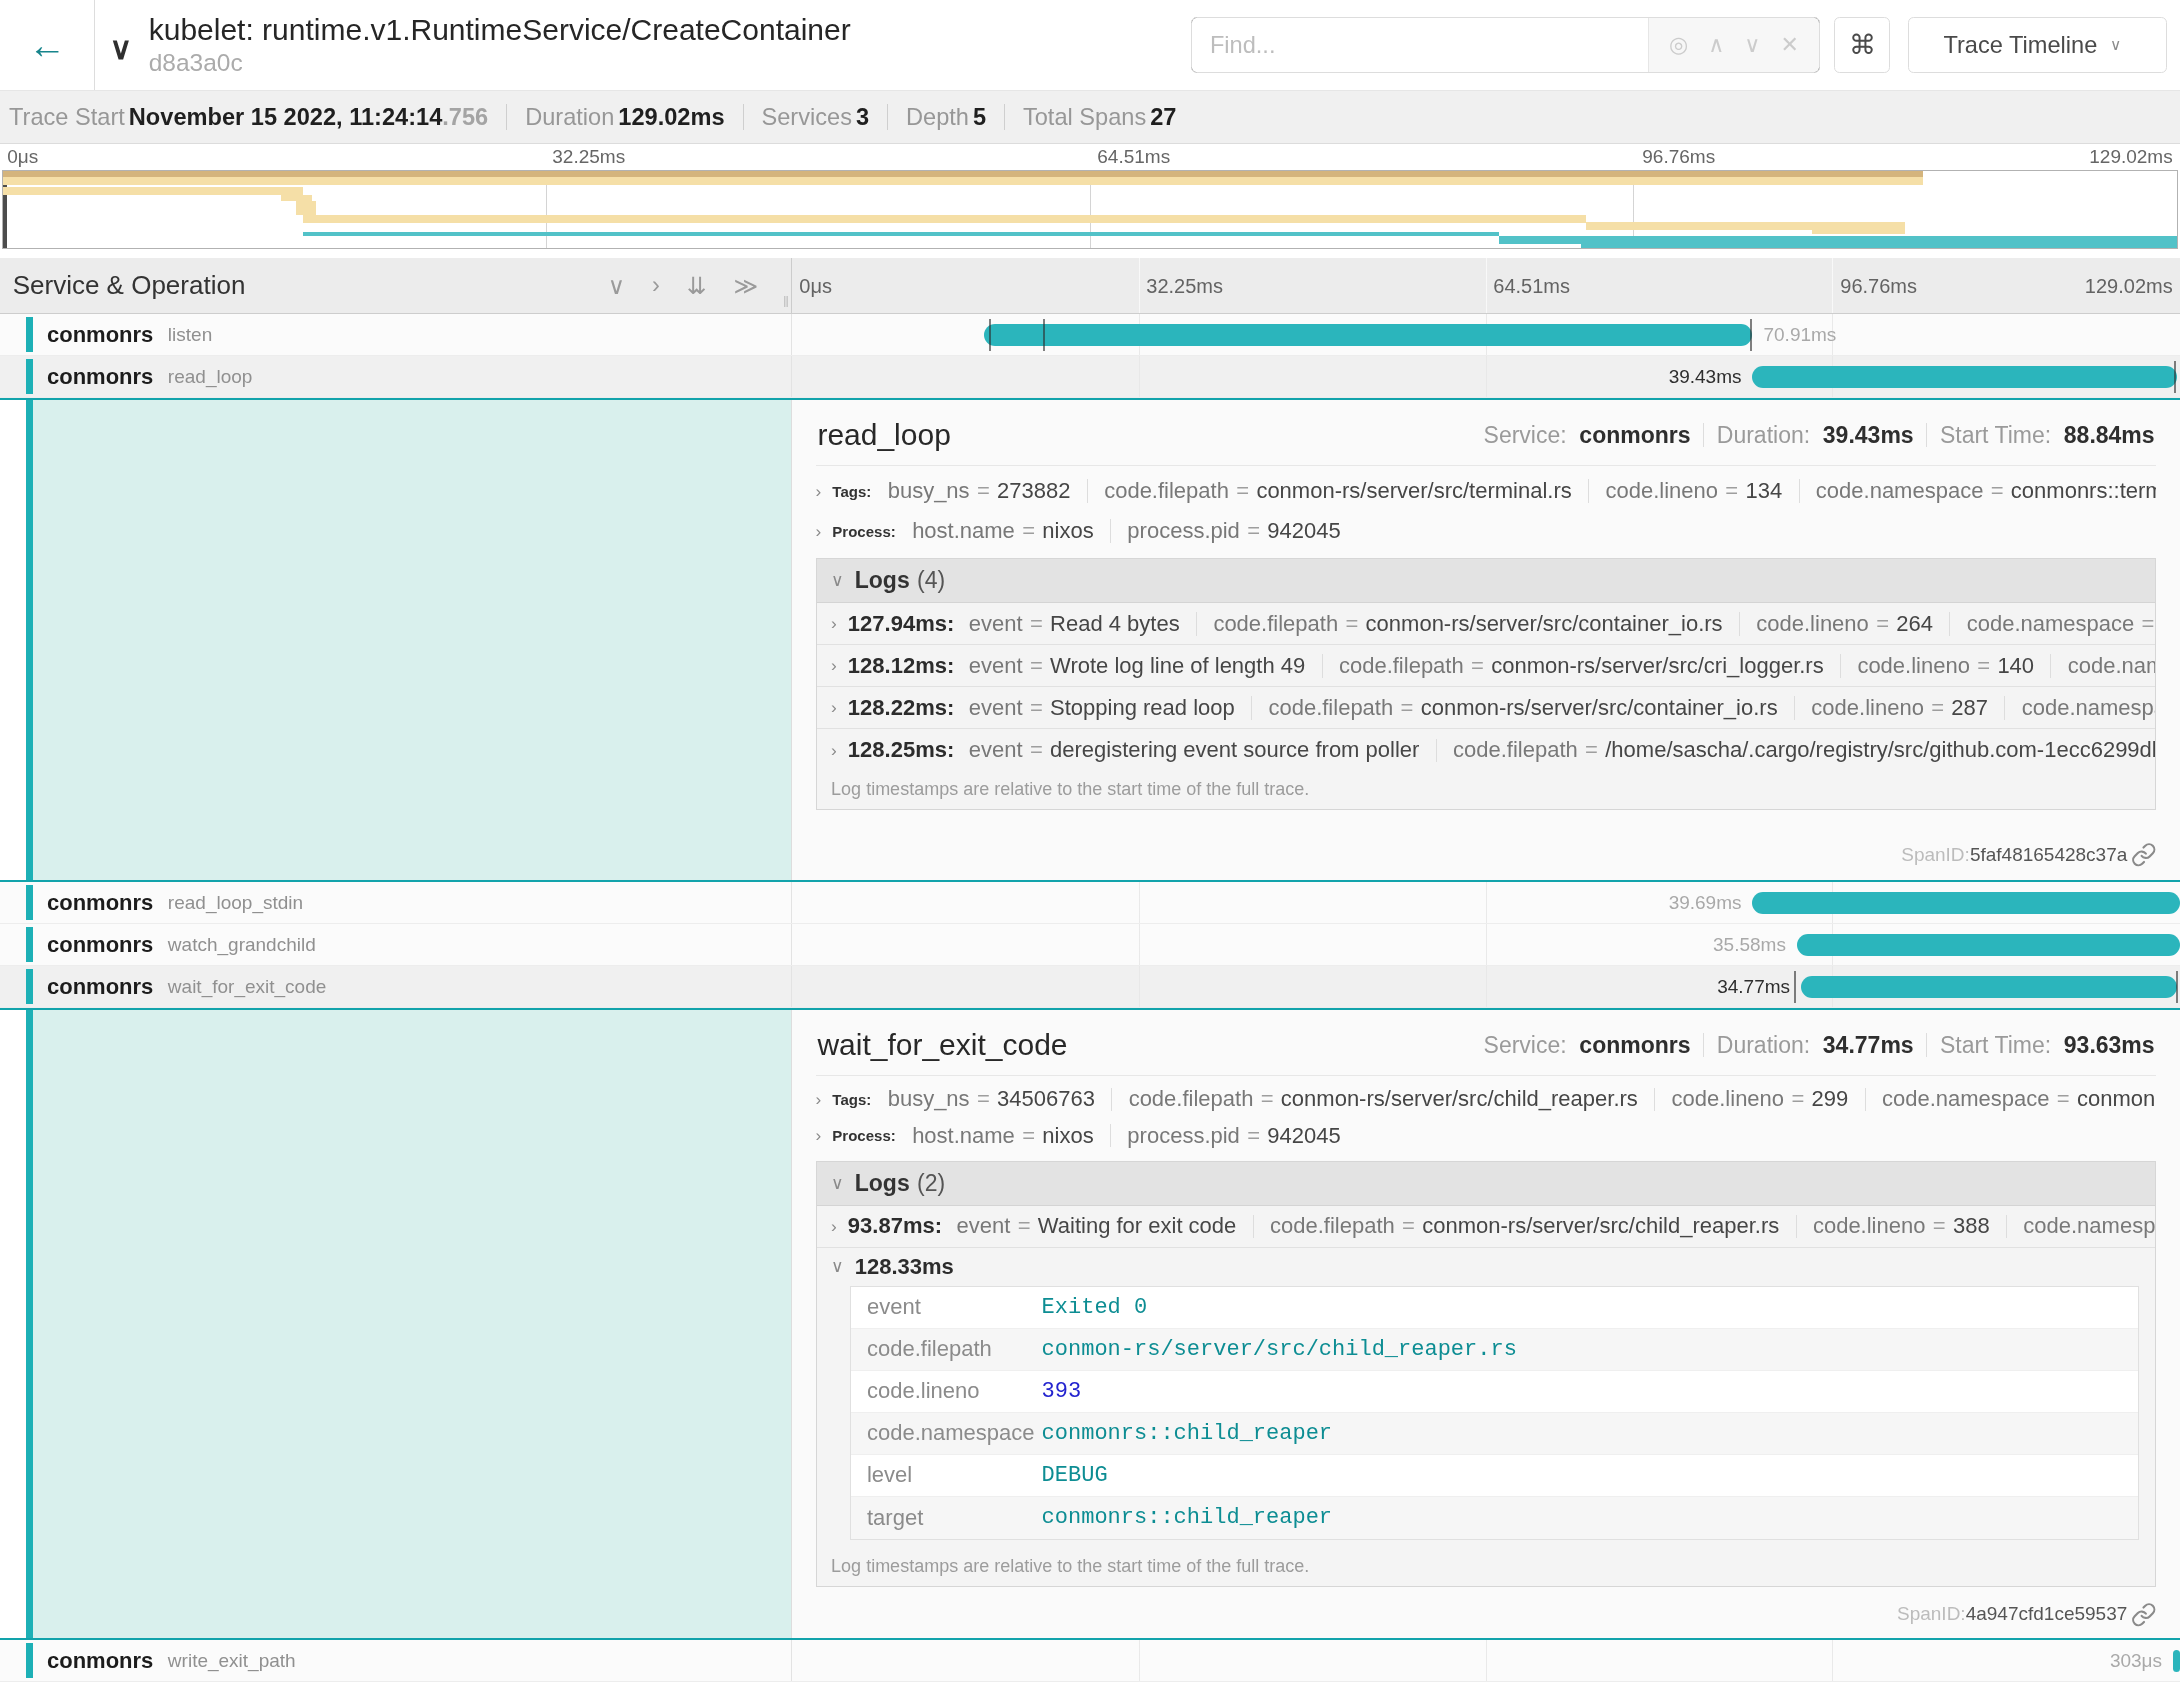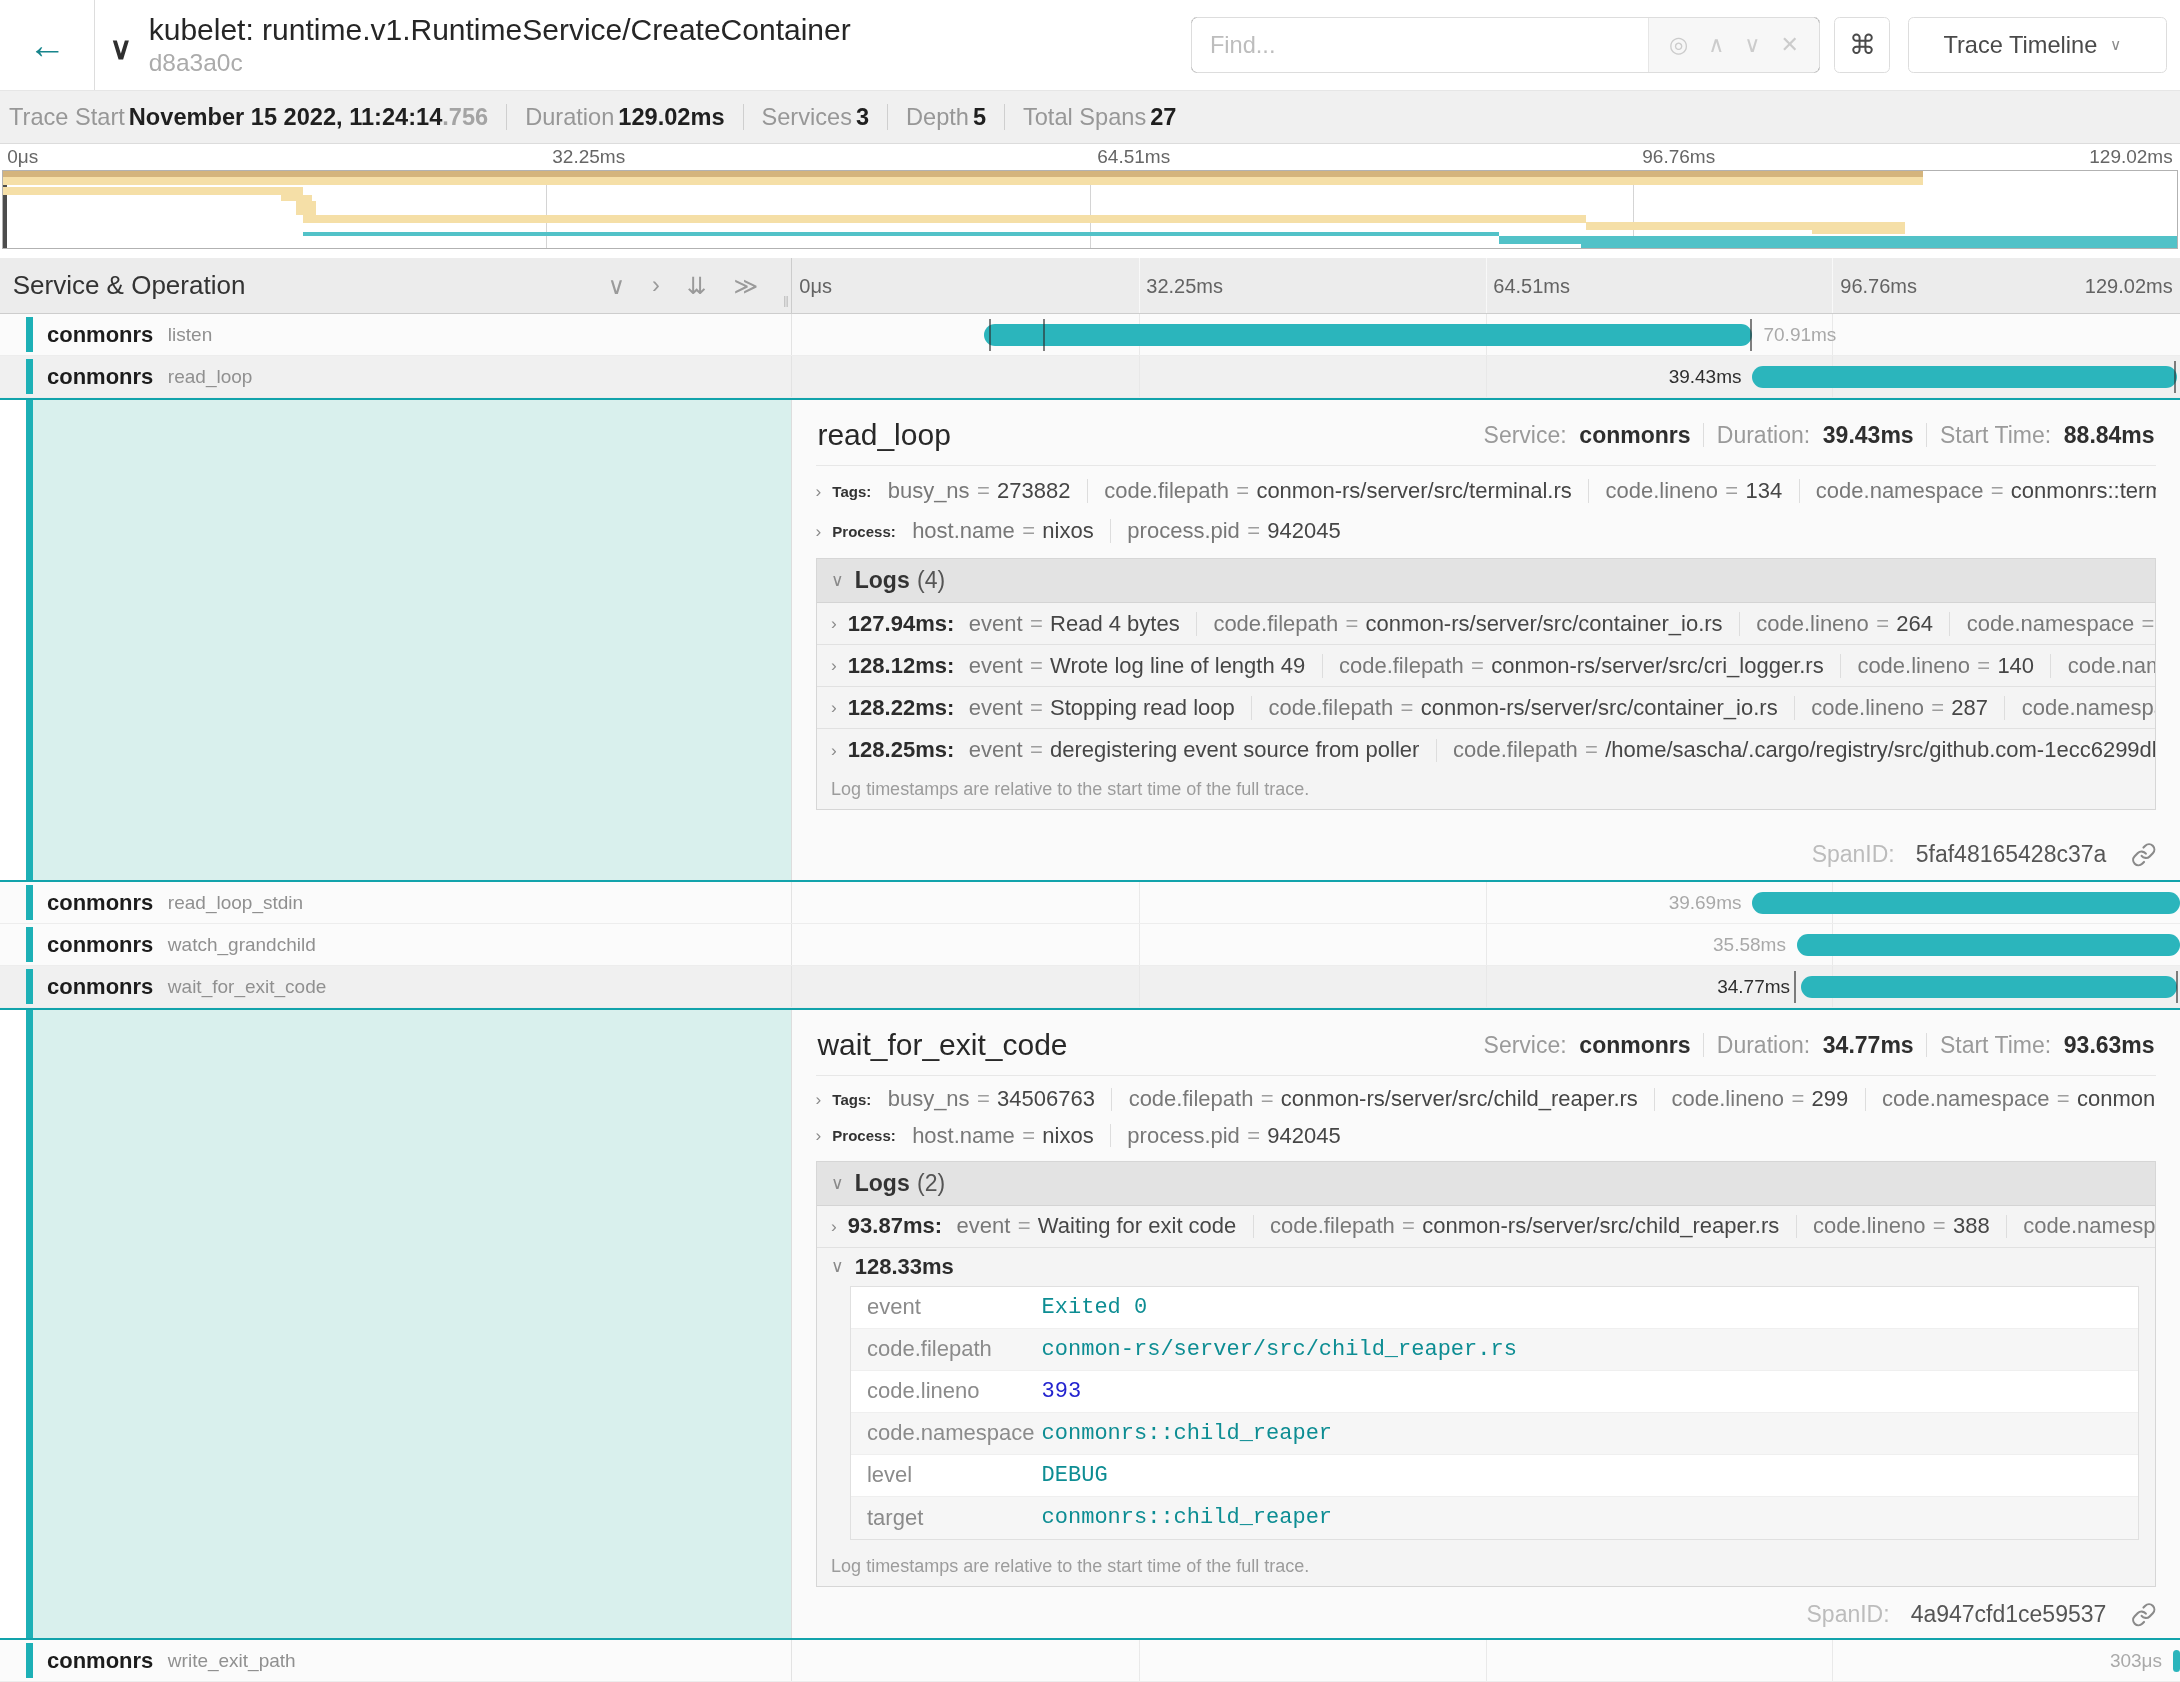--- a/index.html
+++ b/index.html
@@ -102,21 +102,21 @@
   .log-note { padding:7.3px 14.5px 9px; font-size:18px; color:#9c9c9c; }
   .explog-head { display:flex; align-items:center; height:38px; padding:0 14.5px; font-size:22px; cursor:pointer; }
   .explog-head b { color:#2c2c2c; }
   .kv-table { margin:0 16.4px 9px 33px; background:#fff; border:0.9px solid #e0e0e0; }
   .kvt-row { display:flex; align-items:center; height:42px; font-size:22px; border-bottom:0.9px solid #efefef; }
   .kvt-row:nth-child(even) { background:#f6f6f6; }
   .kvt-row:last-child { border-bottom:none; }
   .kvt-k { width:191px; padding-left:16.4px; color:#8b8b8b; flex-shrink:0; }
   .kvt-v { font-family:"Liberation Mono", monospace; color:#0d8d93; }
   .kvt-v.blue { color:#2424cf; }
-  .spanid-row { margin-top:auto; display:flex; justify-content:flex-end; align-items:center; height:40px; font-size:23px; color:#bcbcbc; gap:21px; }
+  .spanid-row { margin-top:auto; display:flex; justify-content:flex-end; align-items:center; height:40px; font-size:19px; color:#bcbcbc; gap:0; }
   .spanid-val { color:#555; }
   .link-icon { cursor:pointer; display:inline-flex; margin-left:3.6px; }
 
   .bottom-strip { height:5.5px; background:#ececec; border-top:0.9px solid #dcdcdc; }
 </style>
 </head>
 <body>
 
 <div class="page">
 

